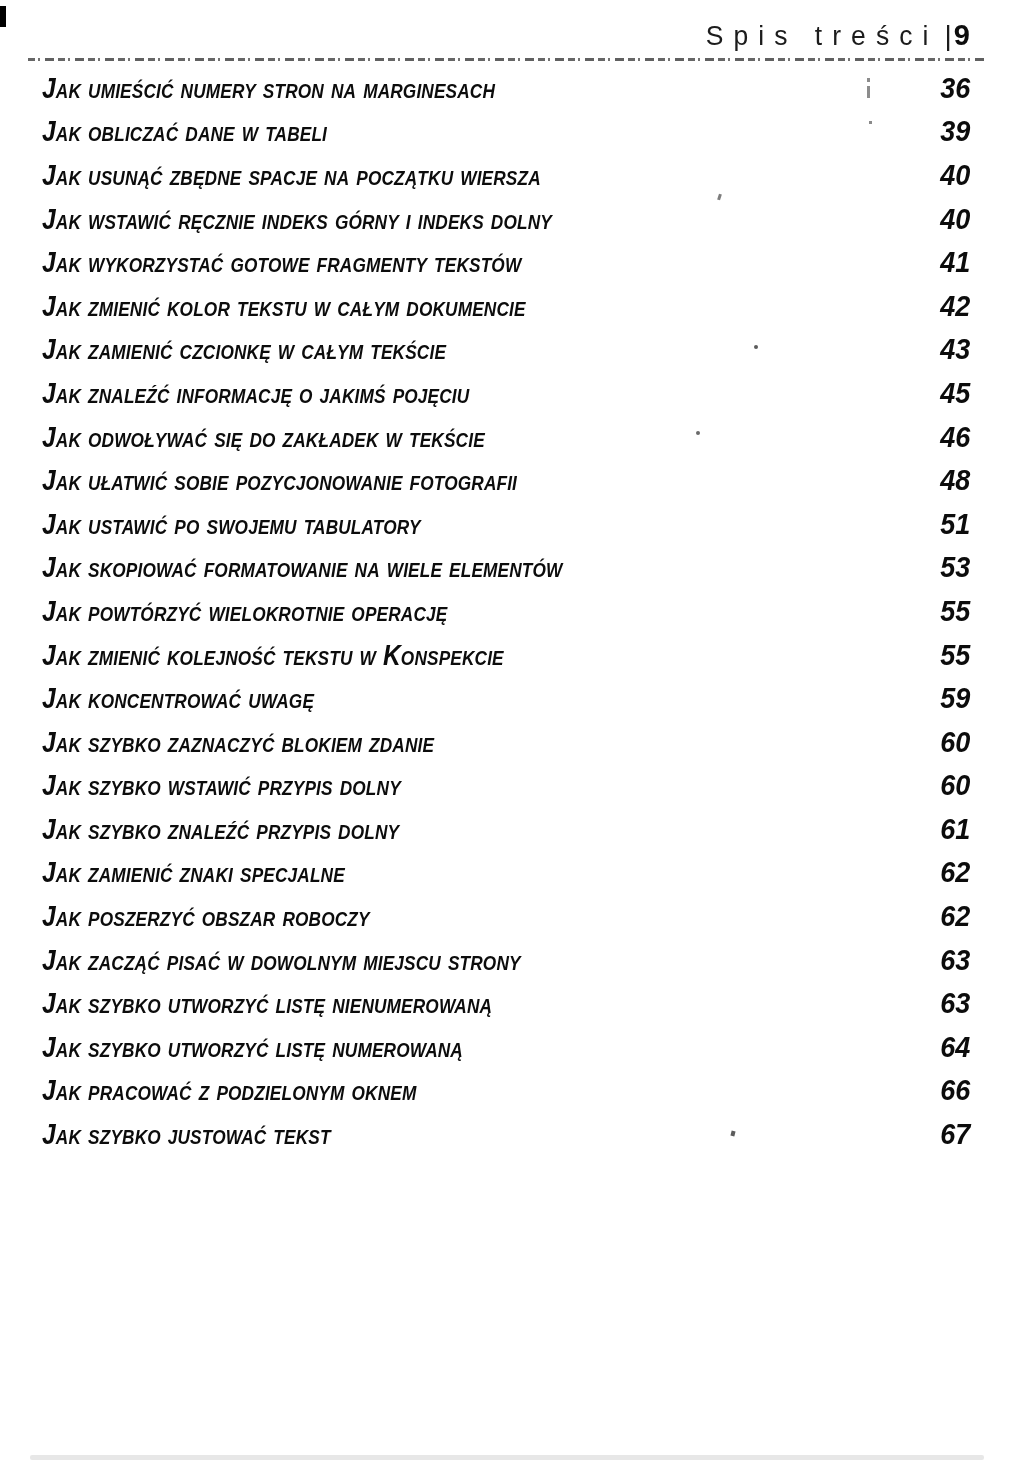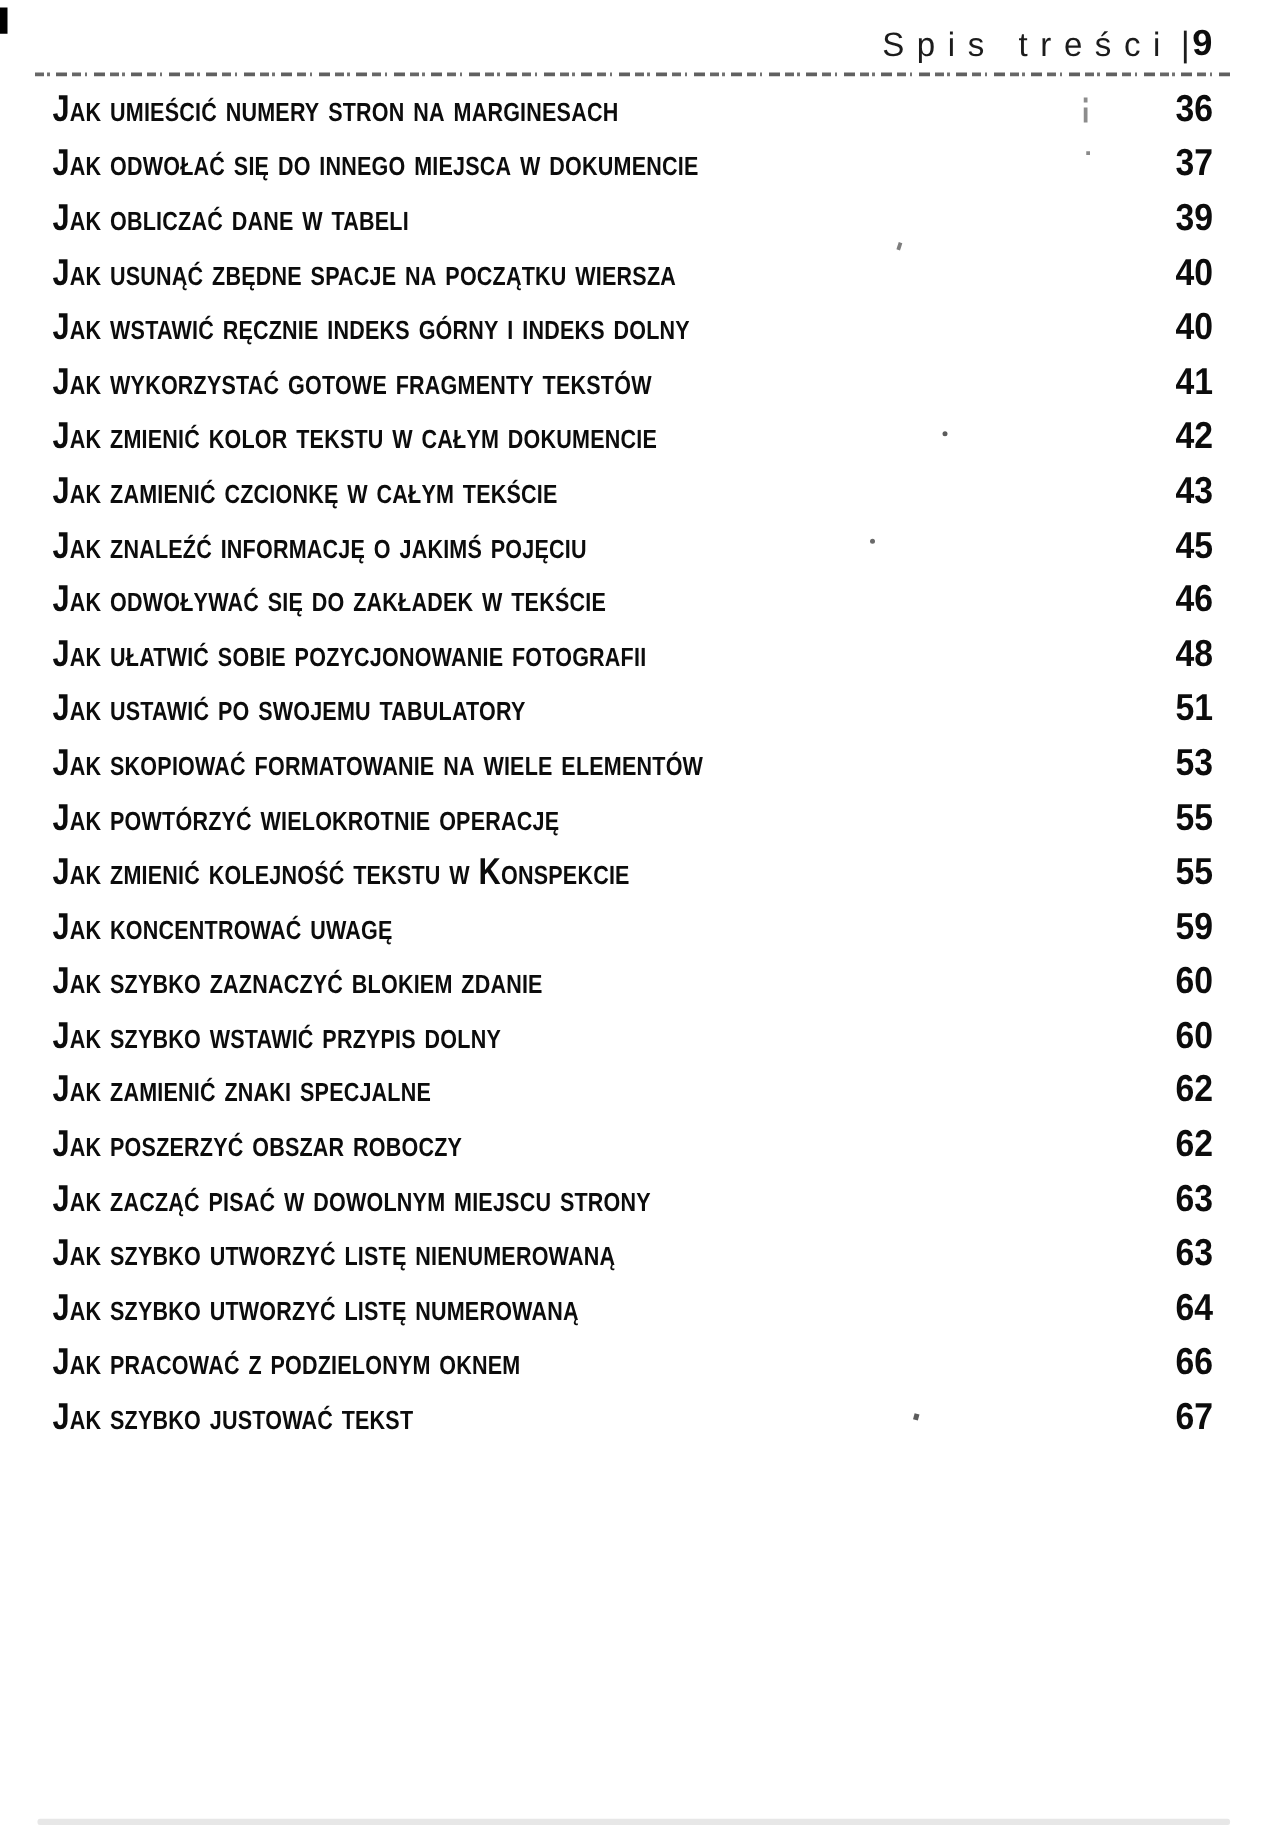--- a/index.html
+++ b/index.html
@@ -72,20 +72,21 @@
     top: 66px;
     left: 42px;
     right: 44px;
   }
   .toc-row {
     height: 43.6px;
     display: flex;
     justify-content: space-between;
     align-items: center;
     white-space: nowrap;
+    font-style: italic;
   }
   .toc-title {
     display: inline-block;
     font-size: 30px;
     font-weight: 700;
     font-variant: small-caps;
     letter-spacing: 0.2px;
     color: #0c0c0c;
     transform: scaleX(0.82);
     transform-origin: left center;
@@ -123,24 +124,20 @@
   </div>
 
   <div class="rule"></div>
 
   <div class="toc">
     <div class="toc-row">
       <span class="toc-title">Jak umieścić numery stron na marginesach</span>
       <span class="toc-page">36</span>
     </div>
 
-    <div class="toc-row">
-      <span class="toc-title">Jak odwołać się do innego miejsca w dokumencie</span>
-      <span class="toc-page">37</span>
-    </div>
 
     <div class="toc-row">
       <span class="toc-title">Jak obliczać dane w tabeli</span>
       <span class="toc-page">39</span>
     </div>
 
     <div class="toc-row">
       <span class="toc-title">Jak usunąć zbędne spacje na początku wiersza</span>
       <span class="toc-page">40</span>
     </div>
@@ -212,20 +209,24 @@
     <div class="toc-row">
       <span class="toc-title">Jak szybko zaznaczyć blokiem zdanie</span>
       <span class="toc-page">60</span>
     </div>
 
     <div class="toc-row">
       <span class="toc-title">Jak szybko wstawić przypis dolny</span>
       <span class="toc-page">60</span>
     </div>
 
+    <div class="toc-row">
+      <span class="toc-title">Jak szybko znaleźć przypis dolny</span>
+      <span class="toc-page">61</span>
+    </div>
 
     <div class="toc-row">
       <span class="toc-title">Jak zamienić znaki specjalne</span>
       <span class="toc-page">62</span>
     </div>
 
     <div class="toc-row">
       <span class="toc-title">Jak poszerzyć obszar roboczy</span>
       <span class="toc-page">62</span>
     </div>

